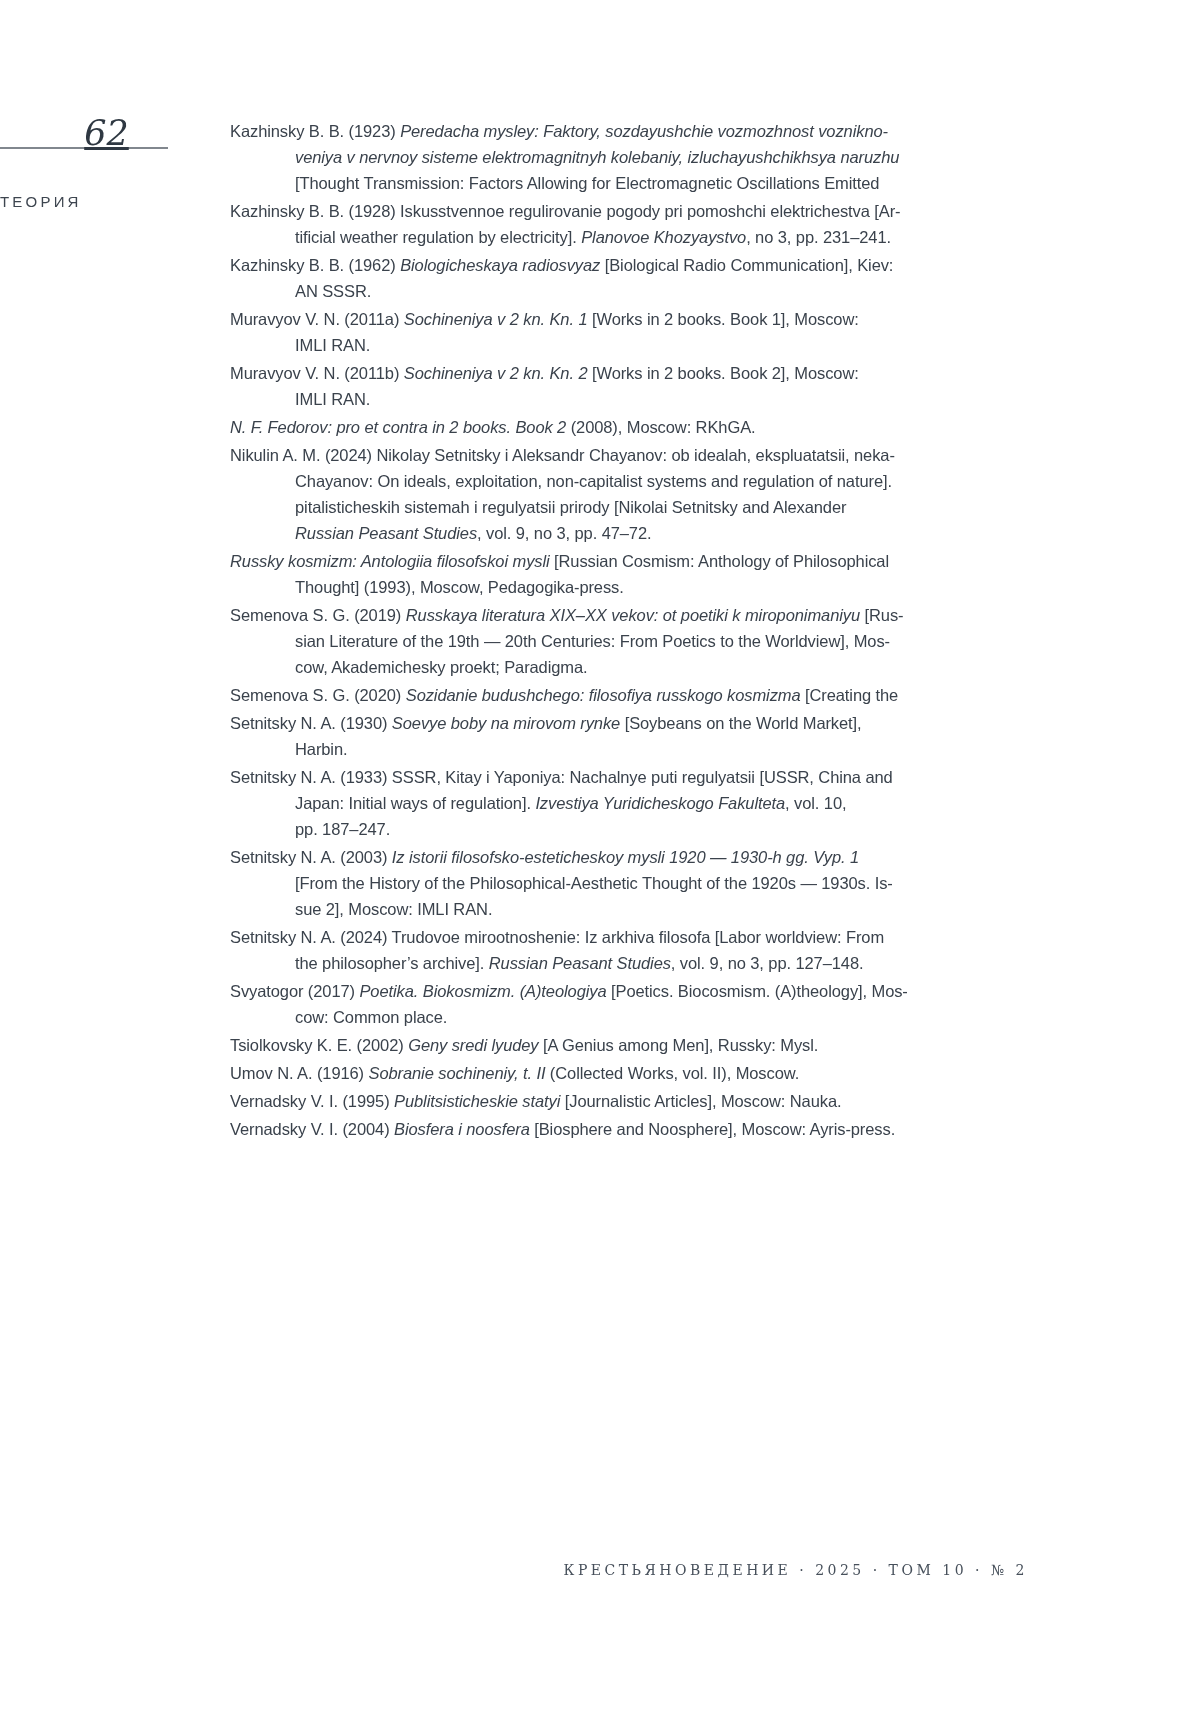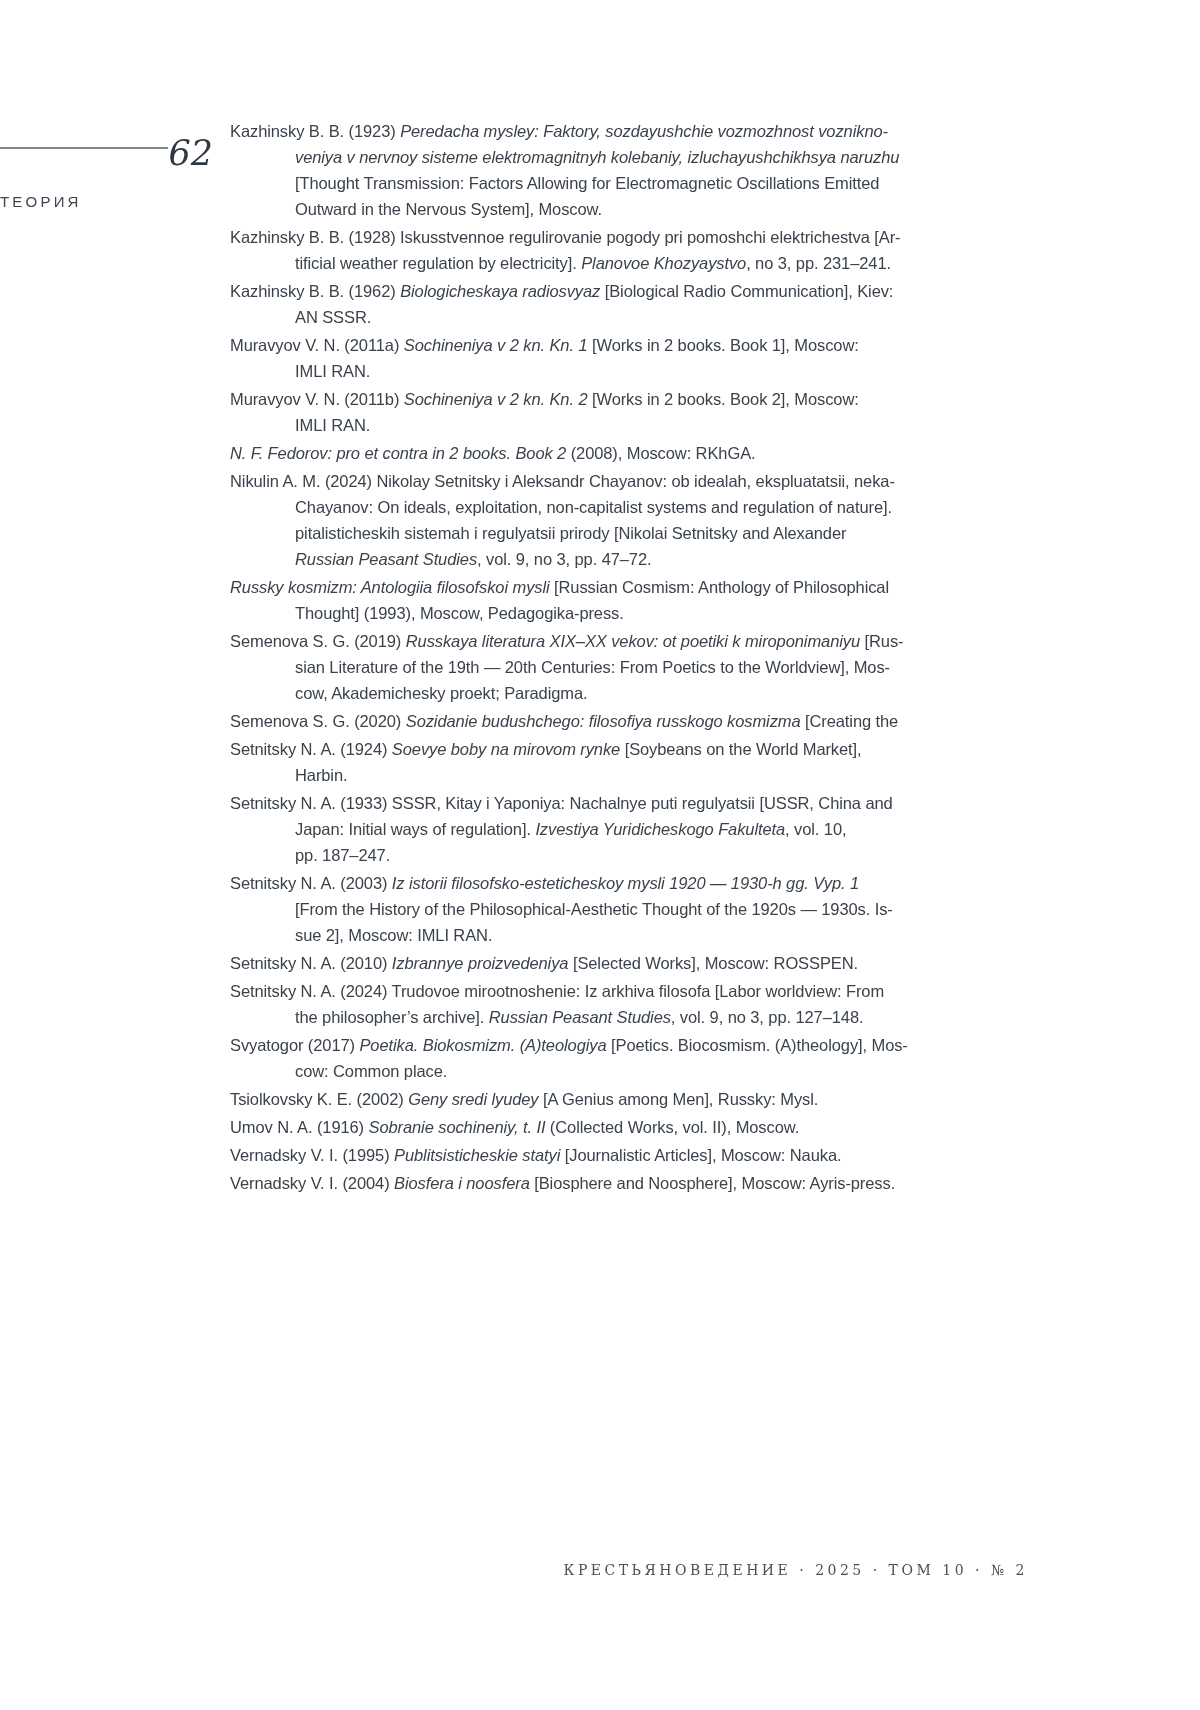--- a/index.html
+++ b/index.html
@@ -15,29 +15,30 @@
   .header-rule {
     position: absolute;
     left: 0;
     top: 147px;
     width: 168px;
     height: 2px;
     background: #81878e;
   }
   .page-num {
     position: absolute;
-    top: 136px;
+    top: 116px;
     left: 0;
     width: 213px;
-    text-align: right;
+    text-align: center;
     font-family: "DejaVu Serif", serif;
     font-style: italic;
     font-size: 35px;
     line-height: 1;
     color: #2f3842;
+    text-decoration: underline;
   }
   .section-label {
     position: absolute;
     top: 193px;
     left: 0;
     width: 217px;
     font-size: 15px;
     letter-spacing: 3.2px;
     color: #3d454f;
   }
@@ -70,21 +71,20 @@
 
 <div class="page">
   <div class="header-rule"></div>
   <div class="page-num">62</div>
   <div class="section-label">ТЕОРИЯ</div>
   <div class="refs">
       <div class="ref">
         <div class="ref-line"><span>Kazhinsky B. B. (1923) </span><span class="it">Peredacha mysley: Faktory, sozdayushchie vozmozhnost voznikno-</span></div>
         <div class="ref-line cont"><span class="it">veniya v nervnoy sisteme elektromagnitnyh kolebaniy, izluchayushchikhsya naruzhu</span></div>
         <div class="ref-line cont"><span>[Thought Transmission: Factors Allowing for Electromagnetic Oscillations Emitted</span></div>
-        <div class="ref-line cont"><span>Outward in the Nervous System], Moscow.</span></div>
       </div>
       <div class="ref">
         <div class="ref-line"><span>Kazhinsky B. B. (1928) Iskusstvennoe regulirovanie pogody pri pomoshchi elektrichestva [Ar-</span></div>
         <div class="ref-line cont"><span>tificial weather regulation by electricity]. </span><span class="it">Planovoe Khozyaystvo</span><span>, no 3, pp. 231–241.</span></div>
       </div>
       <div class="ref">
         <div class="ref-line"><span>Kazhinsky B. B. (1962) </span><span class="it">Biologicheskaya radiosvyaz</span><span> [Biological Radio Communication], Kiev:</span></div>
         <div class="ref-line cont"><span>AN SSSR.</span></div>
       </div>
       <div class="ref">
@@ -110,35 +110,32 @@
       </div>
       <div class="ref">
         <div class="ref-line"><span>Semenova S. G. (2019) </span><span class="it">Russkaya literatura XIX–XX vekov: ot poetiki k miroponimaniyu</span><span> [Rus-</span></div>
         <div class="ref-line cont"><span>sian Literature of the 19th — 20th Centuries: From Poetics to the Worldview], Mos-</span></div>
         <div class="ref-line cont"><span>cow, Akademichesky proekt; Paradigma.</span></div>
       </div>
       <div class="ref">
         <div class="ref-line"><span>Semenova S. G. (2020) </span><span class="it">Sozidanie budushchego: filosofiya russkogo kosmizma</span><span> [Creating the</span></div>
       </div>
       <div class="ref">
-        <div class="ref-line"><span>Setnitsky N. A. (1924) </span><span class="it">Soevye boby na mirovom rynke</span><span> [Soybeans on the World Market],</span></div>
+        <div class="ref-line"><span>Setnitsky N. A. (1930) </span><span class="it">Soevye boby na mirovom rynke</span><span> [Soybeans on the World Market],</span></div>
         <div class="ref-line cont"><span>Harbin.</span></div>
       </div>
       <div class="ref">
         <div class="ref-line"><span>Setnitsky N. A. (1933) SSSR, Kitay i Yaponiya: Nachalnye puti regulyatsii [USSR, China and</span></div>
         <div class="ref-line cont"><span>Japan: Initial ways of regulation]. </span><span class="it">Izvestiya Yuridicheskogo Fakulteta</span><span>, vol. 10,</span></div>
         <div class="ref-line cont"><span>pp. 187–247.</span></div>
       </div>
       <div class="ref">
         <div class="ref-line"><span>Setnitsky N. A. (2003) </span><span class="it">Iz istorii filosofsko-esteticheskoy mysli 1920 — 1930-h gg. Vyp. 1</span></div>
         <div class="ref-line cont"><span>[From the History of the Philosophical-Aesthetic Thought of the 1920s — 1930s. Is-</span></div>
         <div class="ref-line cont"><span>sue 2], Moscow: IMLI RAN.</span></div>
-      </div>
-      <div class="ref">
-        <div class="ref-line"><span>Setnitsky N. A. (2010) </span><span class="it">Izbrannye proizvedeniya</span><span> [Selected Works], Moscow: ROSSPEN.</span></div>
       </div>
       <div class="ref">
         <div class="ref-line"><span>Setnitsky N. A. (2024) Trudovoe mirootnoshenie: Iz arkhiva filosofa [Labor worldview: From</span></div>
         <div class="ref-line cont"><span>the philosopher’s archive]. </span><span class="it">Russian Peasant Studies</span><span>, vol. 9, no 3, pp. 127–148.</span></div>
       </div>
       <div class="ref">
         <div class="ref-line"><span>Svyatogor (2017) </span><span class="it">Poetika. Biokosmizm. (A)teologiya</span><span> [Poetics. Biocosmism. (A)theology], Mos-</span></div>
         <div class="ref-line cont"><span>cow: Common place.</span></div>
       </div>
       <div class="ref">

